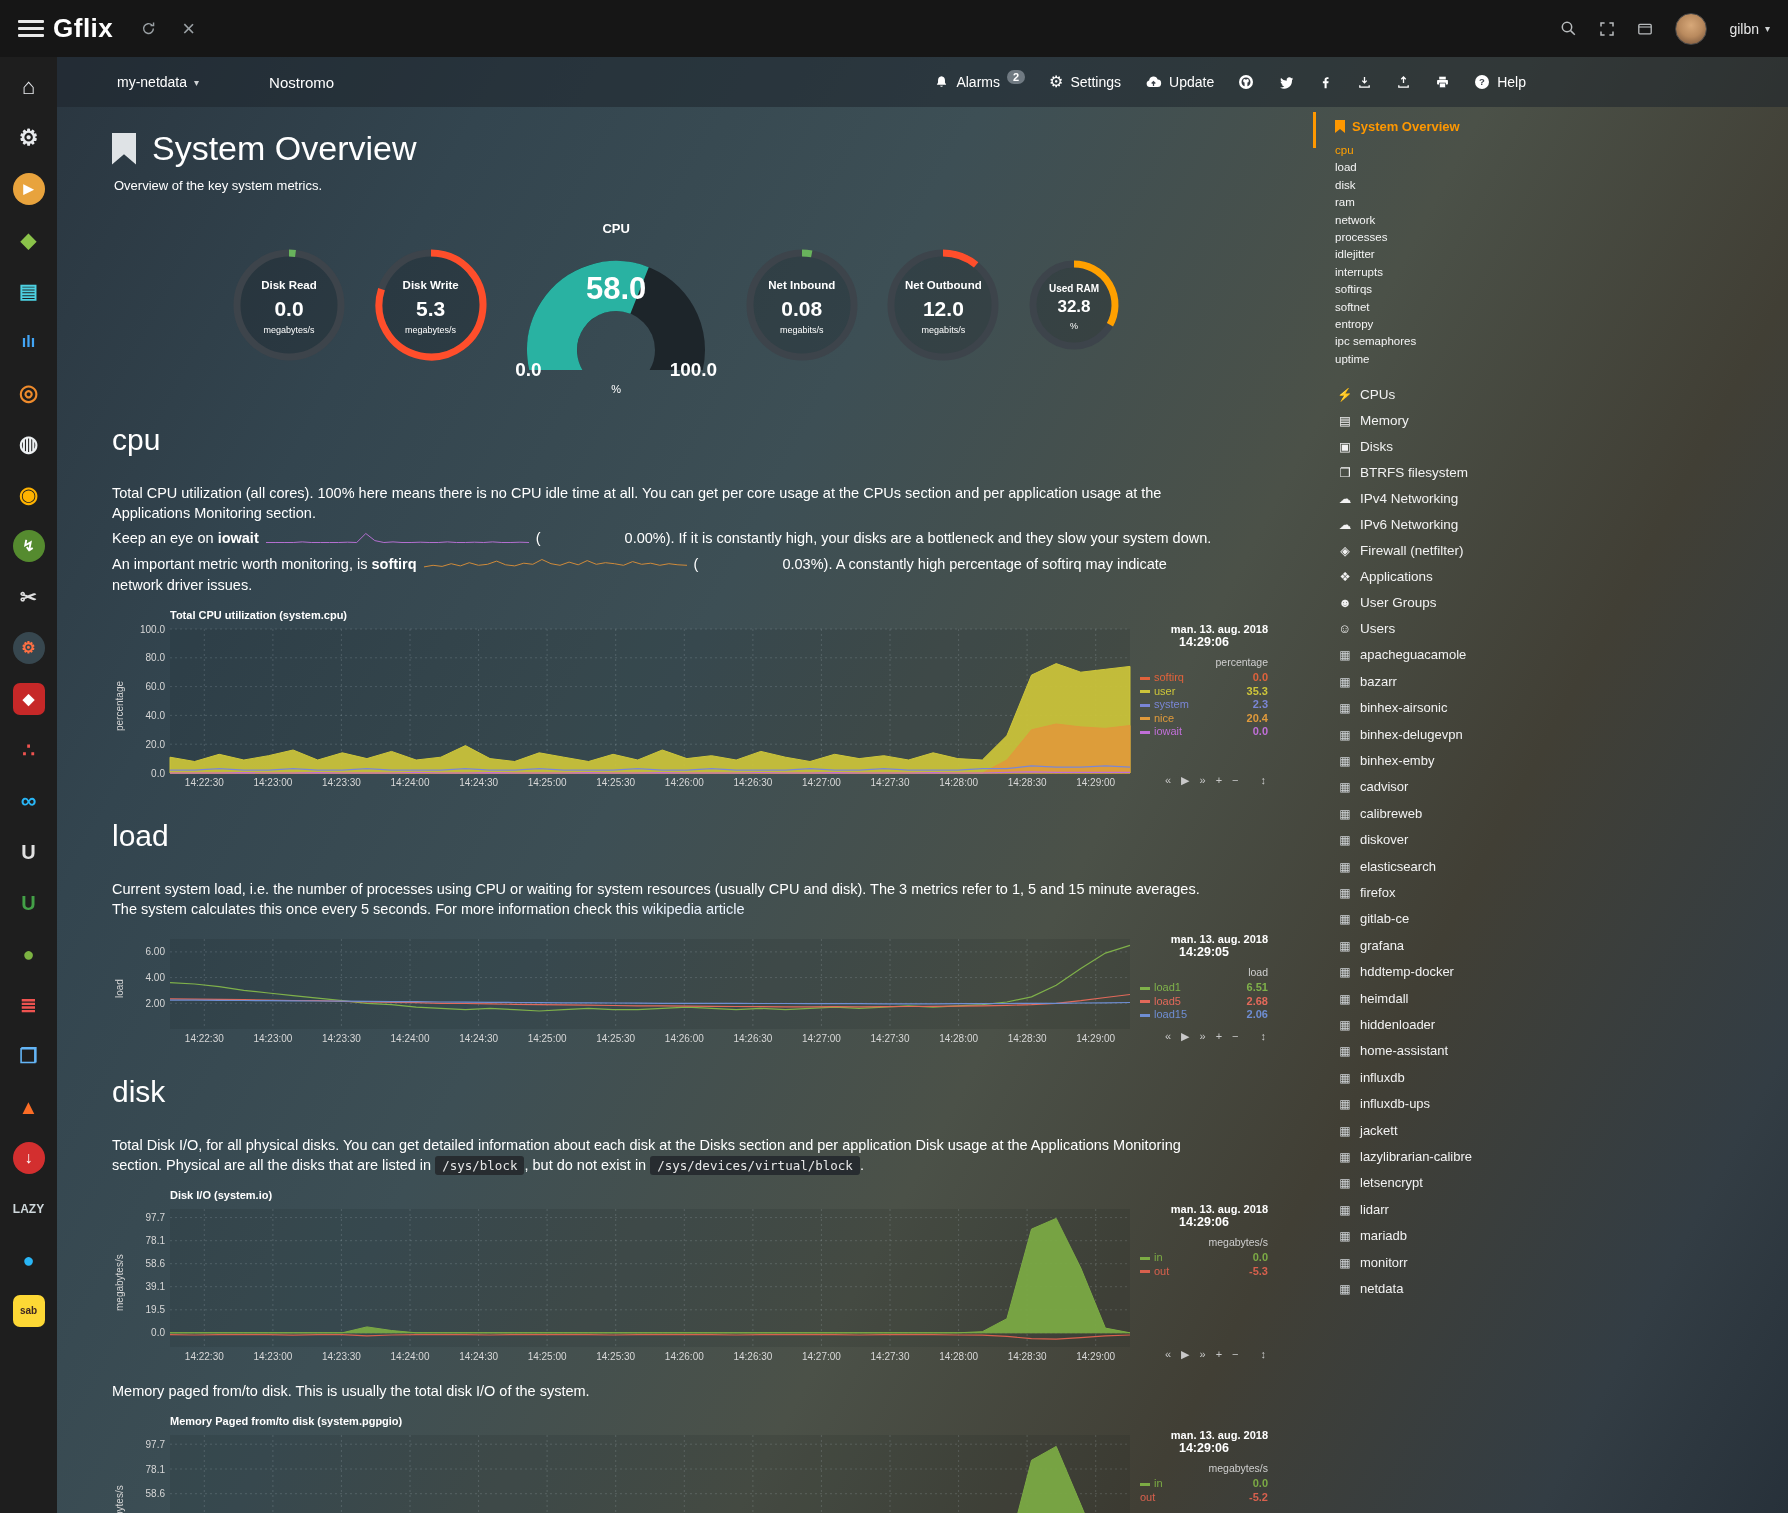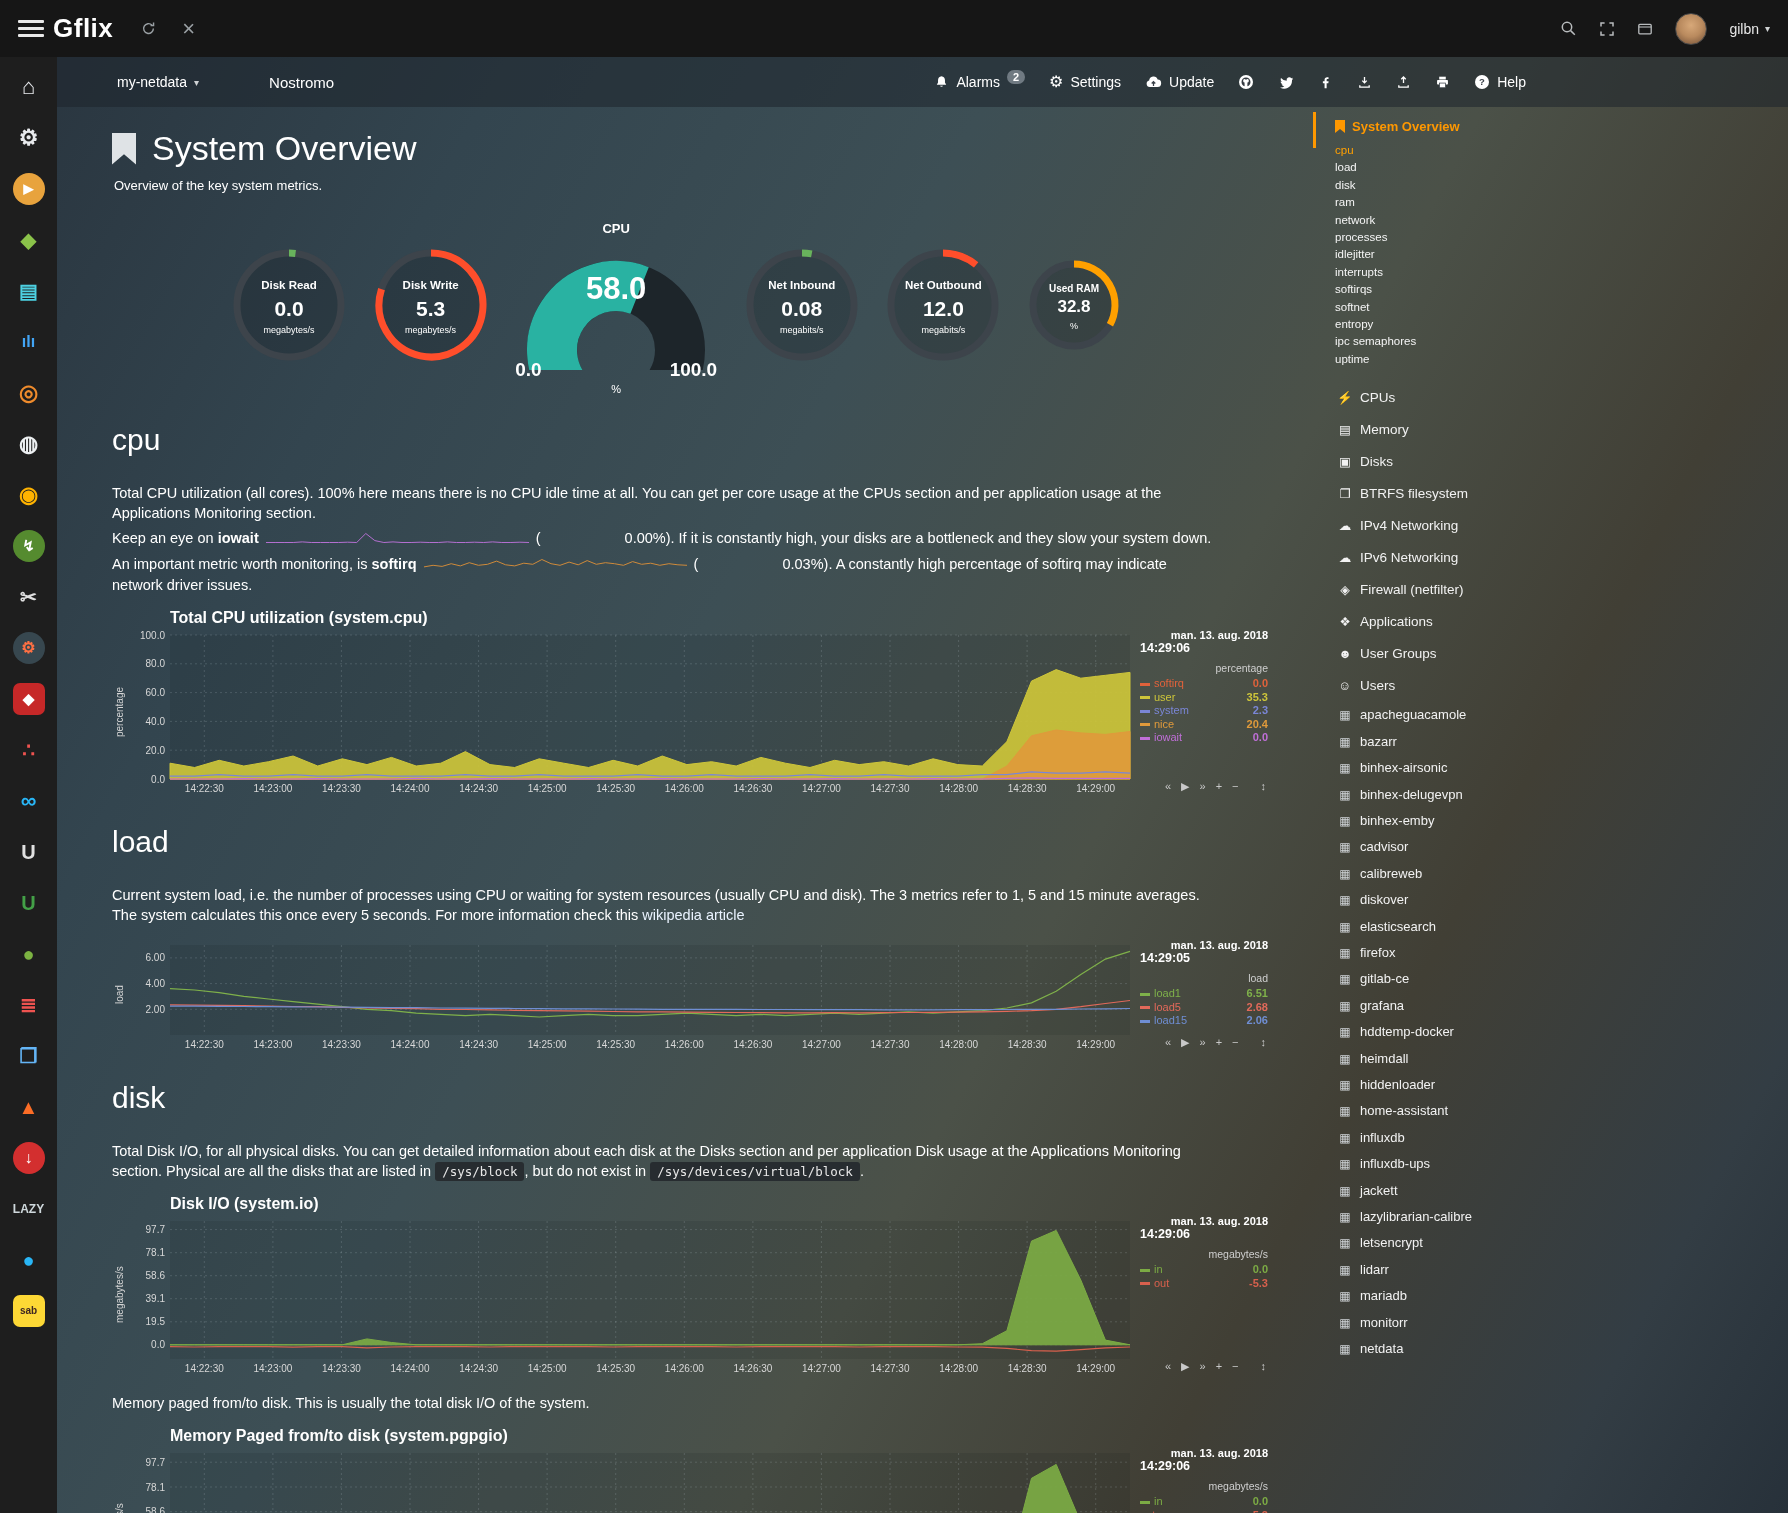--- a/index.html
+++ b/index.html
@@ -58,48 +58,48 @@
   
   h2{font-size:30px;font-weight:400;margin:30px 0 26px 0;color:#fff;}
   .desc{font-size:14.5px;line-height:1.38;margin:0 0 5px 0;max-width:1100px;color:#fff;}
   .desc b{font-weight:bold;}
   .spark{display:inline-block;vertical-align:middle;margin:0 6px;}
   .spark-gap{display:inline-block;width:84px;}
   .wiki-link{color:#eaf3ff;cursor:pointer;}
   code{background:#272c30;color:#e8e8e8;font-family:"DejaVu Sans Mono",monospace;font-size:12.5px;padding:2px 7px;border-radius:3px;}
   
   .chart{margin-top:14px;}
-  .chart-title{font-size:16px;font-weight:bold;margin-left:58px;margin-bottom:2px;}
+  .chart-title{font-size:11px;font-weight:bold;margin-left:58px;margin-bottom:2px;}
   .chart-row{display:flex;align-items:stretch;}
   .ylab{width:14px;display:flex;align-items:center;justify-content:center;font-size:10px;color:#d5d5d5;
     writing-mode:vertical-rl;transform:rotate(180deg);}
   svg.plot{display:block;cursor:crosshair;}
   .grid{stroke:rgba(220,230,240,.16);stroke-width:1;stroke-dasharray:2 3;}
   .ytick,.xtick{fill:#d8d8d8;font-size:10px;}
   .legend{width:132px;padding-left:4px;font-size:11px;position:relative;box-sizing:border-box;}
   .lg-date{font-weight:bold;text-align:right;font-size:11px;}
-  .lg-time{font-weight:bold;text-align:left;font-size:12.5px;margin-bottom:7px;}
+  .lg-time{font-weight:bold;text-align:center;font-size:12.5px;margin-bottom:7px;}
   .lg-unit{text-align:right;color:#cfcfcf;font-size:10.5px;margin-bottom:3px;}
   .lg-row{display:flex;align-items:center;gap:4px;line-height:13.5px;cursor:pointer;}
   .lg-dash{width:10px;height:3px;flex:0 0 auto;}
   .lg-name{flex:1;overflow:hidden;}
   .lg-val{text-align:right;font-weight:bold;}
   .lg-tools{position:absolute;bottom:2px;right:2px;display:flex;gap:10px;color:#c9c9c9;font-size:11px;}
   .lg-tools span{cursor:pointer;}
   .lg-resize{margin-left:12px;}
   
   .rightnav{position:absolute;top:62px;left:1278px;width:450px;color:#f2f2f2;}
   .sb-header{display:flex;align-items:center;gap:7px;color:#ff9800;font-weight:bold;font-size:13px;
     position:relative;margin-bottom:8px;cursor:pointer;}
   .sb-header::before{content:"";position:absolute;left:-22px;top:-7px;width:3px;height:36px;background:#ff9800;}
   .bookmark-small{width:10px;height:13px;background:#ff9800;clip-path:polygon(0 0,100% 0,100% 100%,50% 70%,0 100%);}
   .sb-sub{font-size:11.5px;line-height:17.4px;color:#f5f5f5;cursor:pointer;}
   .sb-sub.active{color:#ffa000;}
   #sb-sections{margin-top:14px;}
-  .sb-sec{font-size:13.5px;line-height:31px;cursor:pointer;white-space:nowrap;}
+  .sb-sec{font-size:13.5px;line-height:26px;cursor:pointer;white-space:nowrap;}
   .sb-ic{display:inline-block;width:20px;margin-right:5px;text-align:center;font-size:12.5px;}
   .sb-app{font-size:13px;line-height:25.4px;cursor:pointer;white-space:nowrap;}
   .sb-app .sb-ic{color:#cfd3d6;font-size:12px;}
 </style>
 </head>
 <body>
 
 <div class="topbar">
   <div class="hamburger">
       <span></span>

